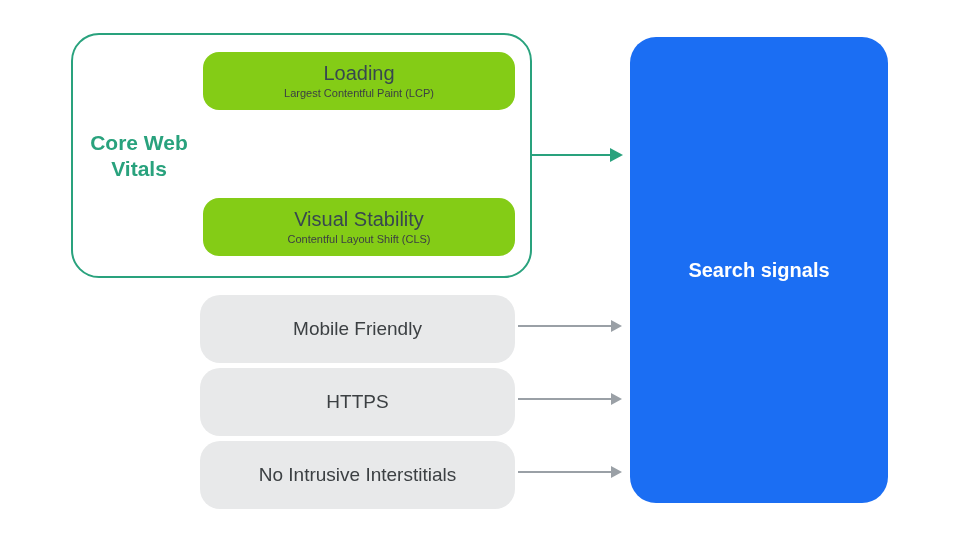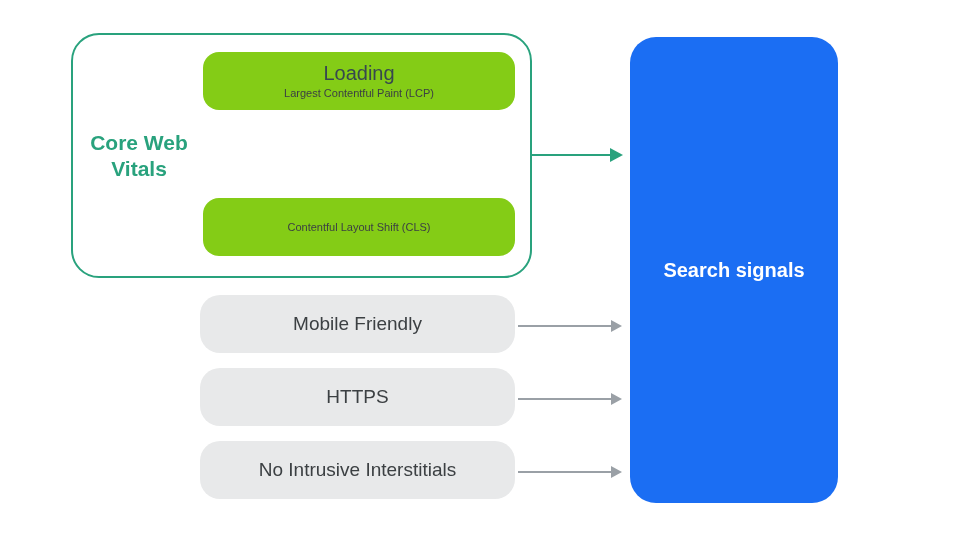--- a/index.html
+++ b/index.html
@@ -59,21 +59,21 @@
     color: #3c4043;
   }
   .gp-0 { top: 17px; }
   .gp-1 { top: 90px; }
   .gp-2 { top: 163px; }
 
   
   .gray-pill {
     position: absolute;
     left: 200px;
-    width: 315px; height: 58px;
+    width: 315px; height: 68px;
     background: #e8e9ea;
     border-radius: 20px;
     display: flex;
     align-items: center;
     justify-content: center;
     font-size: 19px;
     font-weight: 500;
     color: #3c4043;
   }
   .gy-0 { top: 295px; }
@@ -98,21 +98,21 @@
   .ag-0 { left: 518px; top: 325px; }
   .ag-1 { left: 518px; top: 398px; }
   .ag-2 { left: 518px; top: 471px; }
   .arrow-gray .shaft { width: 95px; }
   .arrow-gray .head { left: 93px; }
 
   
   .result-box {
     position: absolute;
     left: 630px; top: 37px;
-    width: 208px; height: 466px;
+    width: 258px; height: 466px;
     background: #1b6ef3;
     border-radius: 26px;
     display: flex;
     align-items: center;
     justify-content: center;
     text-align: center;
   }
   .result-text {
     color: #ffffff;
     font-size: 20px;
@@ -129,20 +129,21 @@
   <div class="cwv-container">
     <div class="cwv-label">Core Web Vitals</div>
 
     <div class="green-pill gp-0">
       <div class="pill-title">Loading</div>
       <div class="pill-subtitle">Largest Contentful Paint (LCP)</div>
     </div>
 
 
     <div class="green-pill gp-2">
+      <div class="pill-title">Visual Stability</div>
       <div class="pill-subtitle">Contentful Layout Shift (CLS)</div>
     </div>
   </div>
 
   <div class="arrow arrow-green">
     <div class="shaft"></div>
     <div class="head"></div>
   </div>
 
   <div class="gray-pill gy-0">Mobile Friendly</div>

